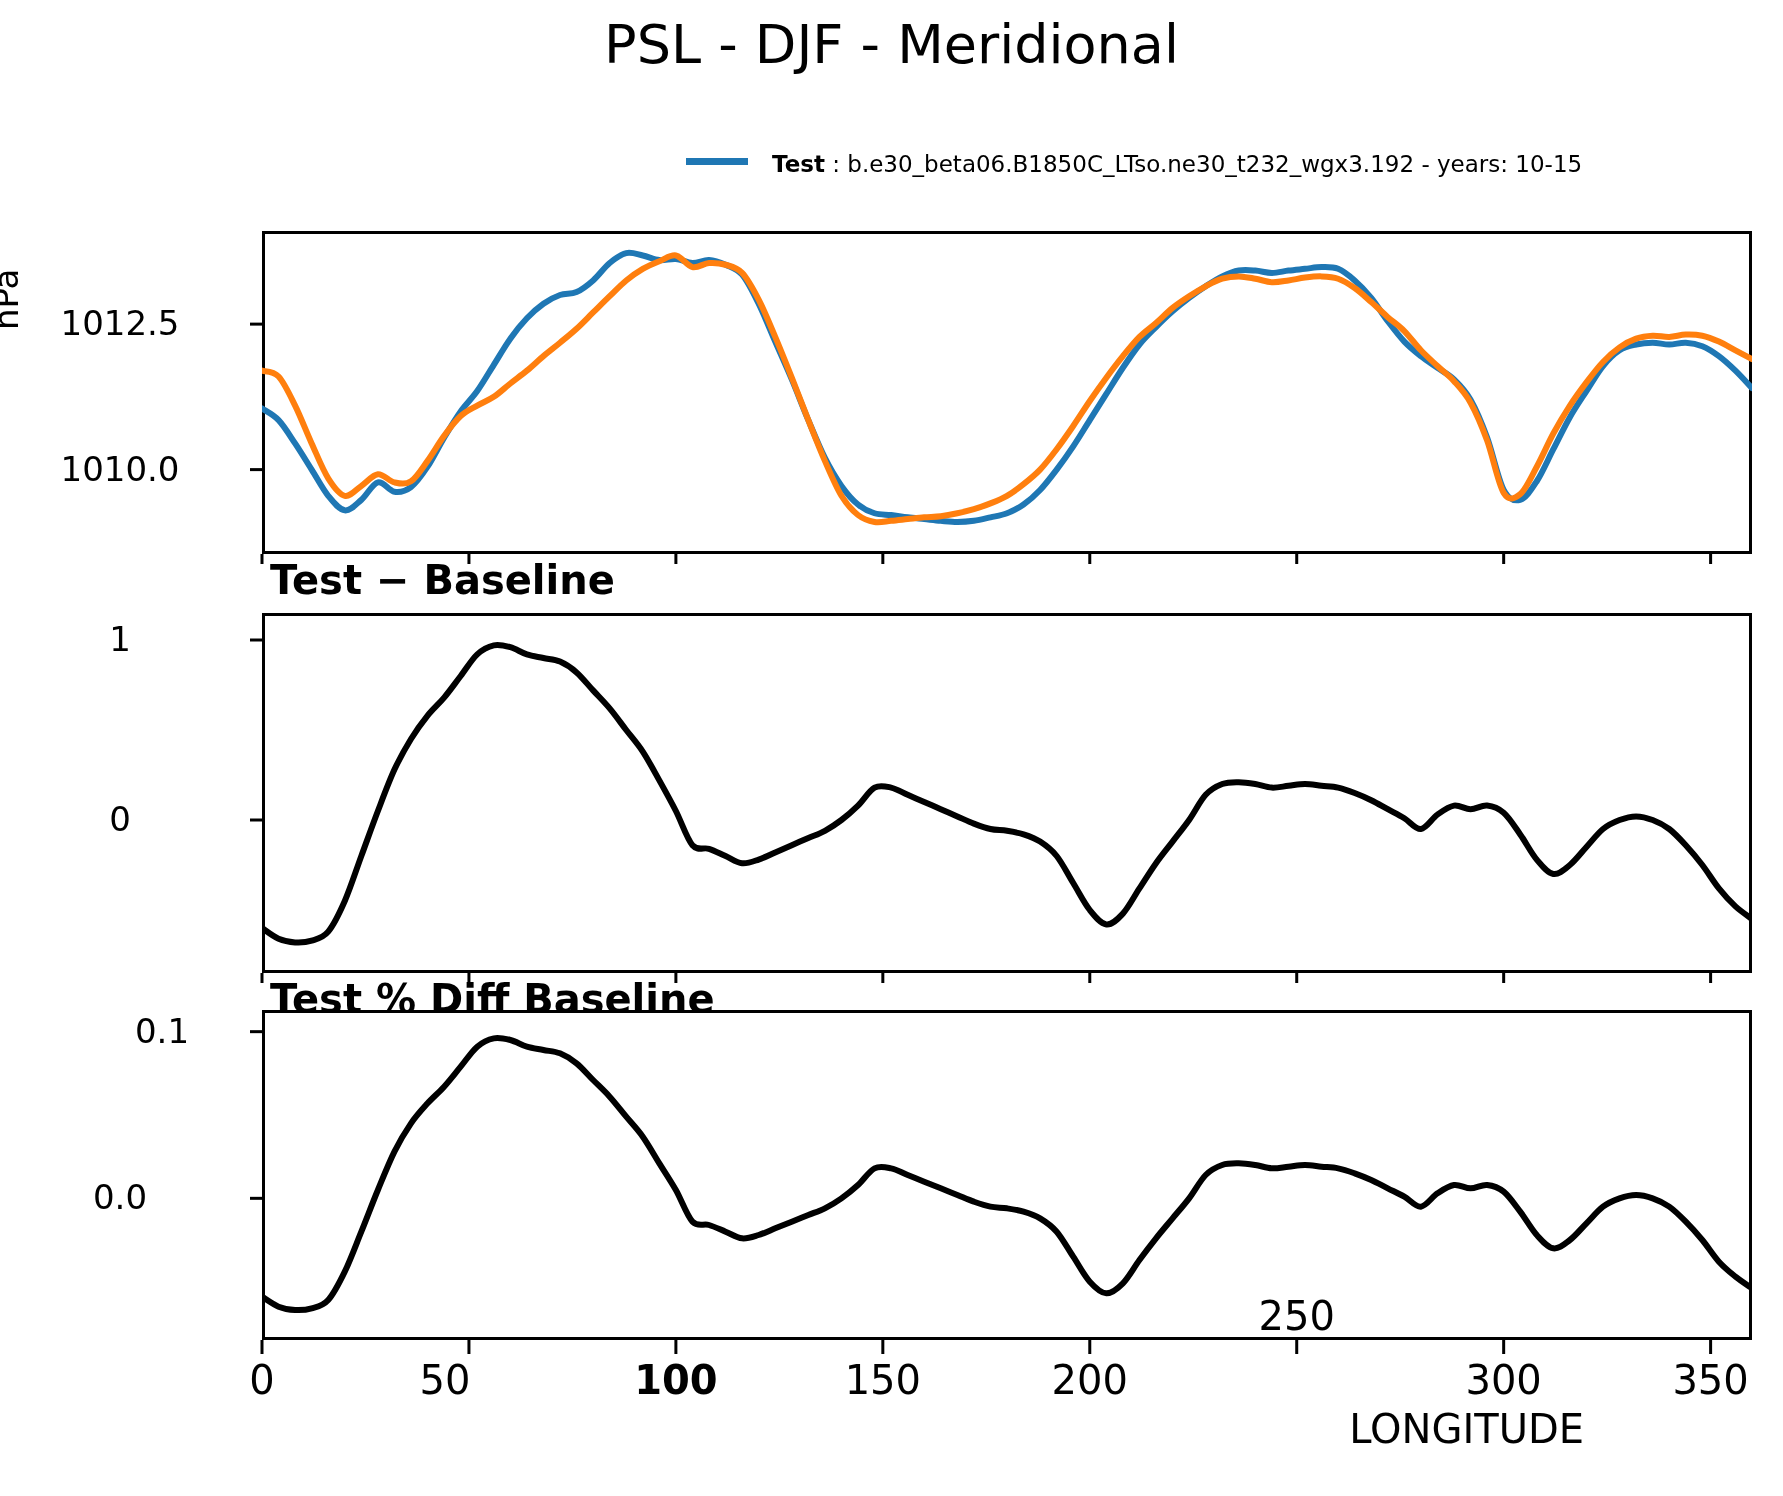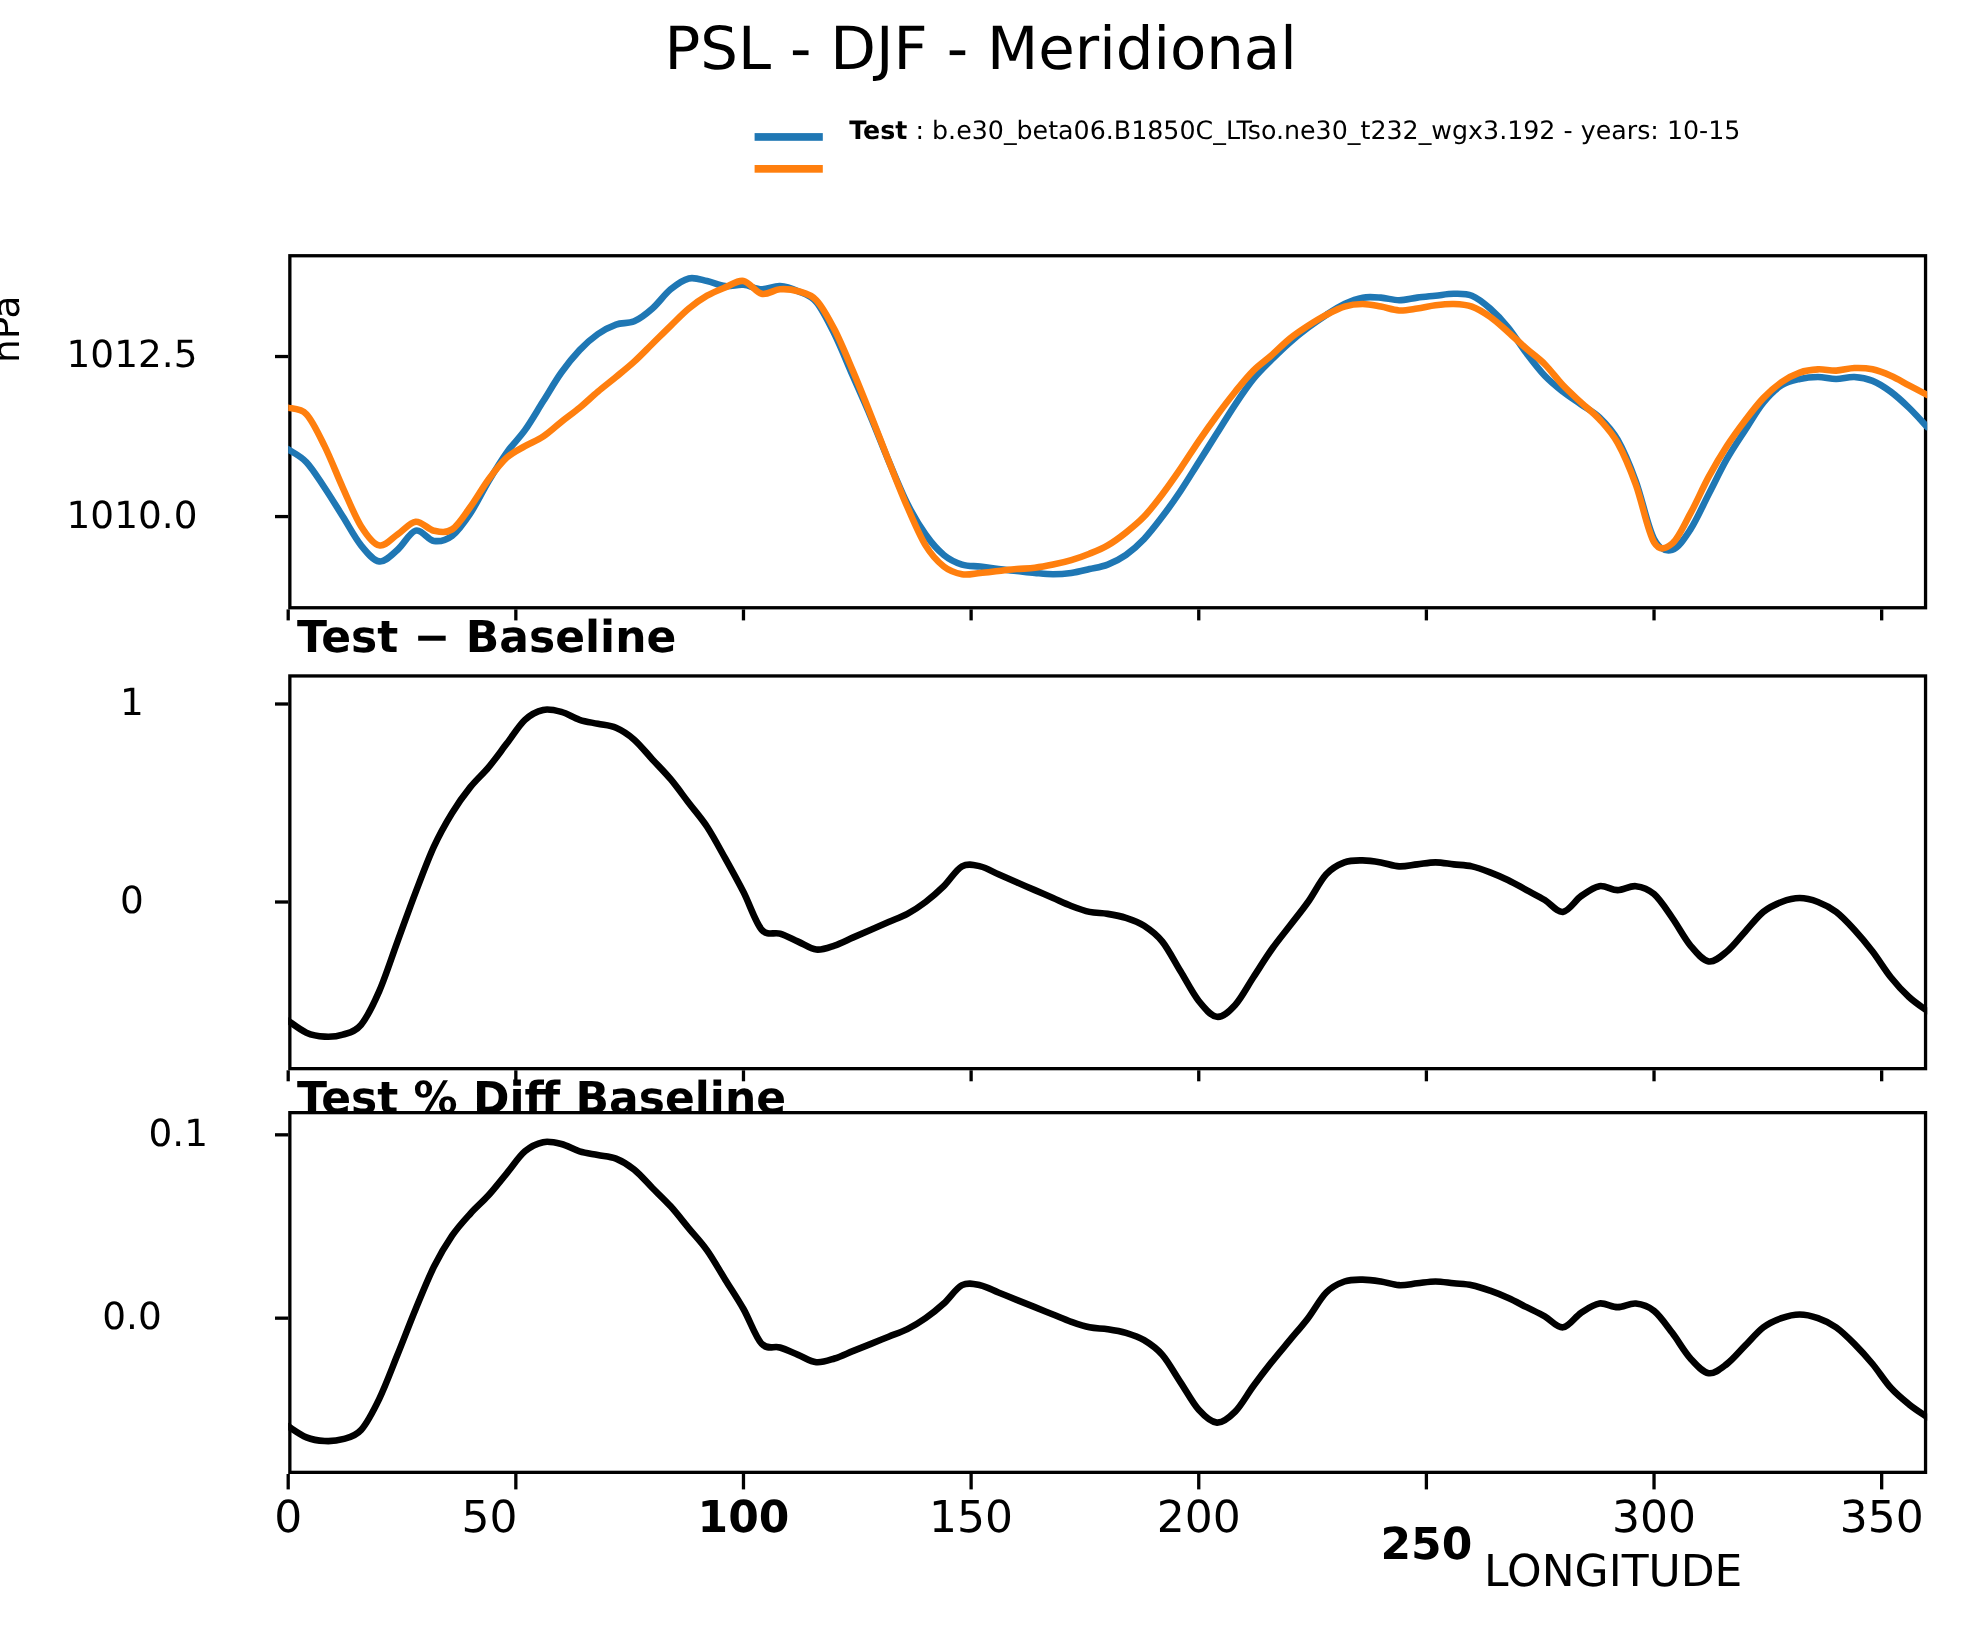--- a/index.html
+++ b/index.html
@@ -35,22 +35,23 @@
   
   .legend {
     position: absolute;
     left: 680px;
     top: 104px;
     width: 1060px;
     font-size: 0;
   }
   .legend-row {
     display: flex;
-    align-items: center;
+    align-items: flex-start;
     margin-bottom: 6px;
+    margin-top: 45px;
   }
   .legend-swatch-cell {
     width: 92px;
     min-width: 92px;
     padding-top: 9px;
   }
   .legend-swatch {
     display: block;
     width: 62px;
     height: 7px;
@@ -215,16 +216,16 @@
       <line x1="1296.7222222222222" y1="1340" x2="1296.7222222222222" y2="1354" stroke="#000" stroke-width="3"></line>
       <line x1="1503.6666666666667" y1="1340" x2="1503.6666666666667" y2="1354" stroke="#000" stroke-width="3"></line>
       <line x1="1710.611111111111" y1="1340" x2="1710.611111111111" y2="1354" stroke="#000" stroke-width="3"></line>
     </svg>
 
 <div class="xtick-label" style="left: 202px; top: 1360px; width: 120px;">0</div>
     <div class="xtick-label" style="left: 385px; top: 1360px; width: 120px;">50</div>
     <div class="xtick-label" style="left: 615.889px; top: 1360px; width: 120px; font-weight: bold;">100</div>
     <div class="xtick-label" style="left: 822.833px; top: 1360px; width: 120px;">150</div>
     <div class="xtick-label" style="left: 1029.78px; top: 1360px; width: 120px;">200</div>
-    <div class="xtick-label" style="left: 1236.72px; top: 1384px; width: 120px; font-weight: bold;">250</div>
+    <div class="xtick-label" style="left: 1236.72px; top: 1296px; width: 120px;">250</div>
     <div class="xtick-label" style="left: 1443.67px; top: 1360px; width: 120px;">300</div>
     <div class="xtick-label" style="left: 1650.61px; top: 1360px; width: 120px;">350</div>
   </div>
 
 </body></html>

